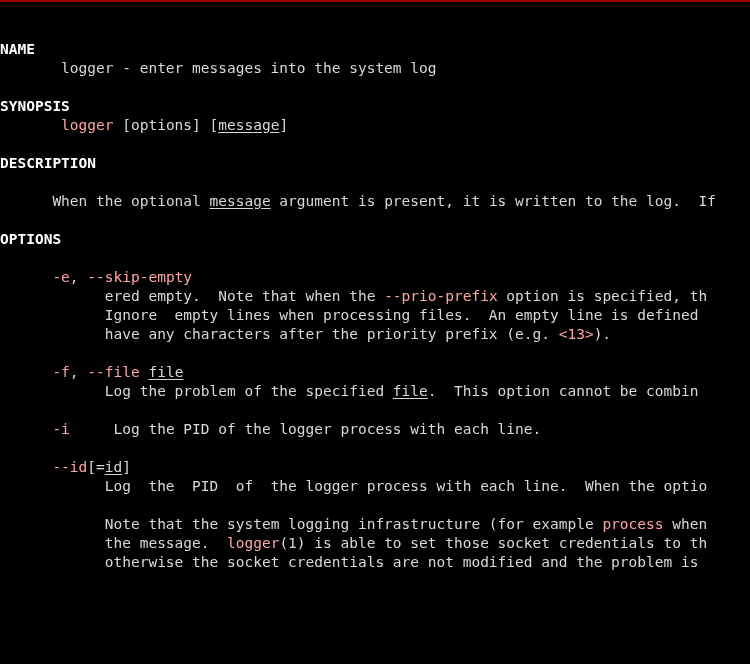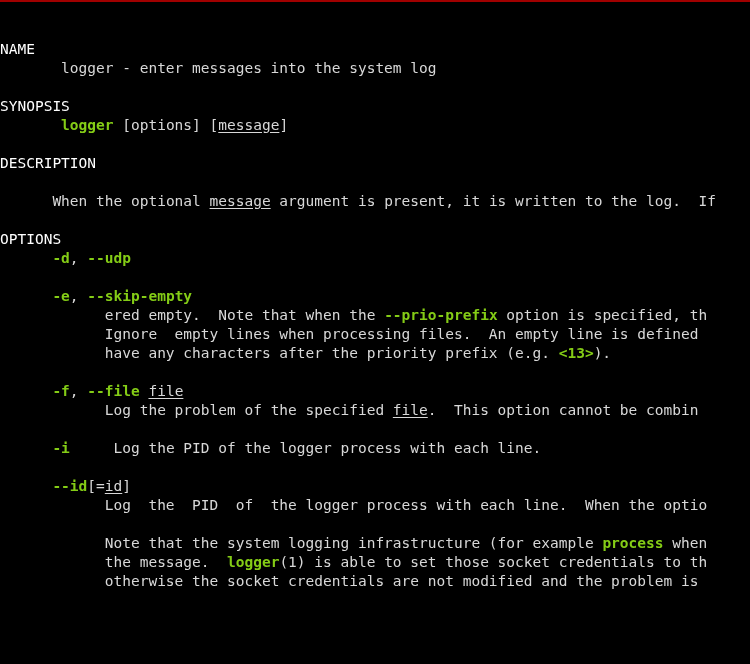--- a/index.html
+++ b/index.html
@@ -36,28 +36,28 @@
   }
   .line {
     white-space: pre;
     height: 19px;
     line-height: 19px;
     overflow: hidden;
     letter-spacing: 0px;
   }
   .blank { height: 19px; }
   b, .b {
-    font-weight: bold;
-    color: #84cc16;
+    font-weight: normal;
+    color: #fca5a5;
   }
   u, .u {
     text-underline-offset: 2px;
   }
   .hdr {
-    font-weight: normal;
+    font-weight: bold;
     color: #ffffff;
   }
 </style>
 </head>
 <body>
 
 <div id="top-rule"></div>
 
 <div id="pager">
 
@@ -80,21 +80,20 @@
   <div class="line hdr">DESCRIPTION</div>
 
   <div class="blank"></div>
 
   <div class="line">      <span>When the optional </span><u>message</u><span> argument is present, it is written to the log.  If</span></div>
 
   <div class="blank"></div>
 
   <div class="line hdr">OPTIONS</div>
 
-  <div class="line">      <b>-d</b><span>, </span><b>--udp</b></div>
 
   <div class="blank"></div>
 
   <div class="line">      <b>-e</b><span>, </span><b>--skip-empty</b></div>
   <div class="line">            <span>ered empty.  Note that when the </span><b>--prio-prefix</b><span> option is specified, th</span></div>
   <div class="line">            <span>Ignore  empty lines when processing files.  An empty line is defined </span></div>
   <div class="line">            <span>have any characters after the priority prefix (e.g. </span><b>&lt;13&gt;</b><span>).</span></div>
 
   <div class="blank"></div>
 

